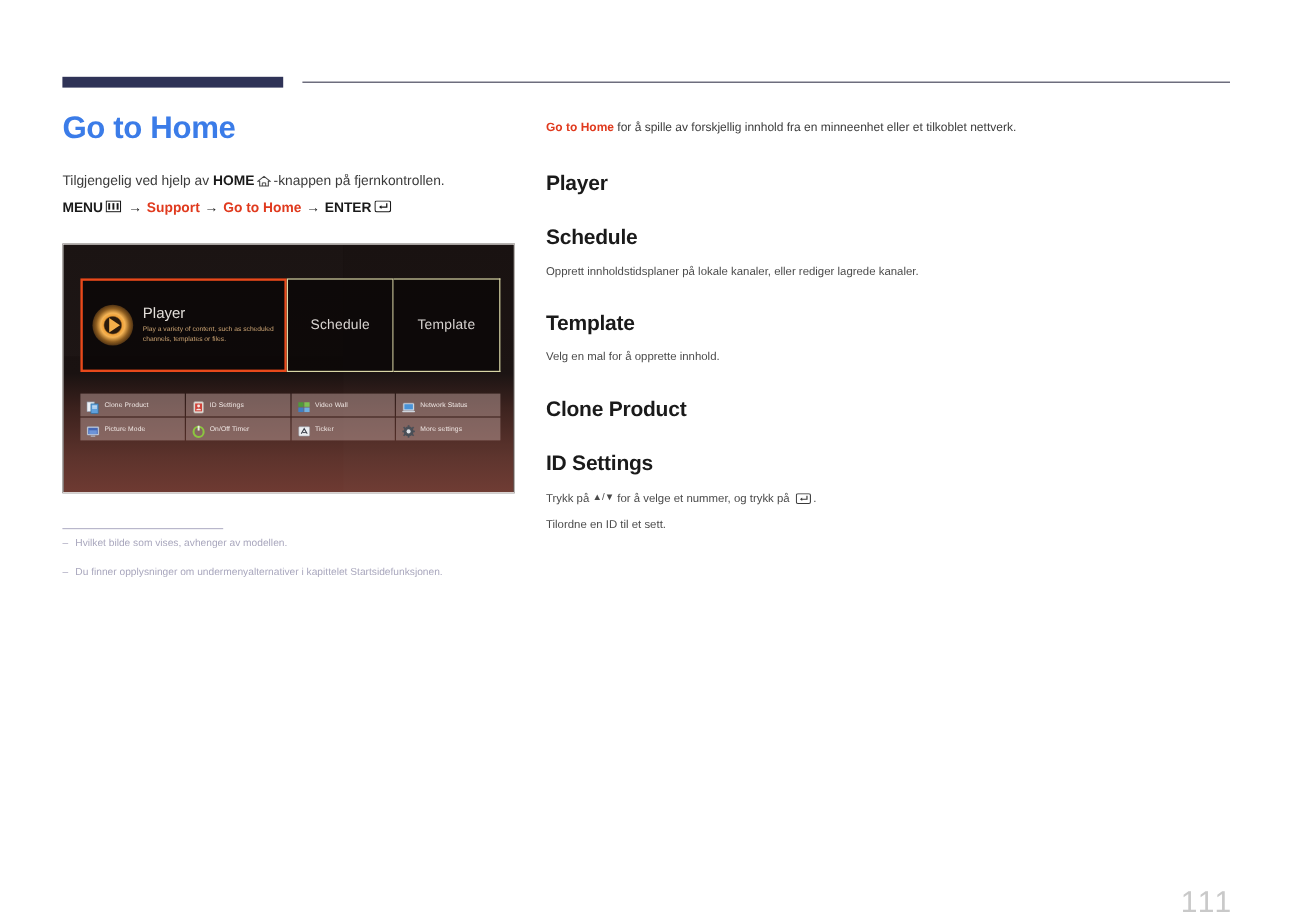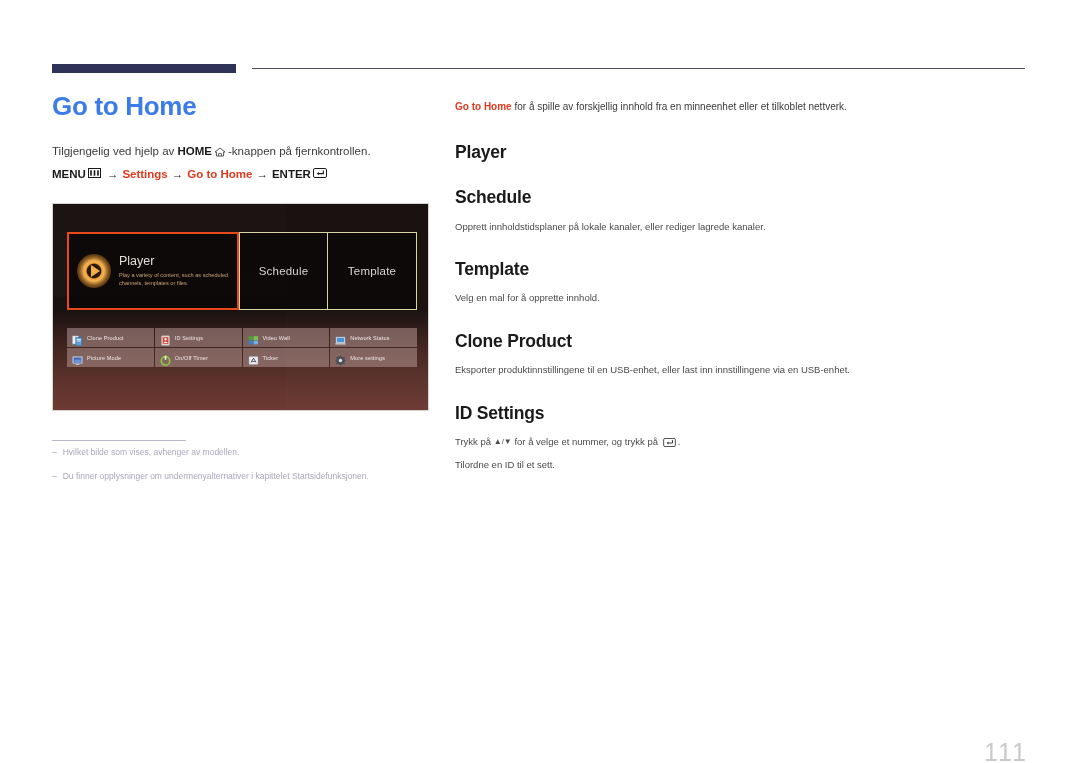--- a/index.html
+++ b/index.html
@@ -298,21 +298,21 @@
 
   <div class="menu-path">
     <span>MENU</span>
     <span class="ico"><svg width="13" height="10" viewBox="0 0 13 10">
           <rect x="0.5" y="0.5" width="12" height="9" fill="none" stroke="#1a1a1a" stroke-width="1"></rect>
           <rect x="2.2" y="2.3" width="1.6" height="5.4" fill="#1a1a1a"></rect>
           <rect x="5.7" y="2.3" width="1.6" height="5.4" fill="#1a1a1a"></rect>
           <rect x="9.2" y="2.3" width="1.6" height="5.4" fill="#1a1a1a"></rect>
         </svg></span>
     <span class="arrow">→</span>
-    <span class="red">Settings</span>
+    <span class="red">Support</span>
     <span class="arrow">→</span>
     <span class="red">Go to Home</span>
     <span class="arrow">→</span>
     <span>ENTER</span>
     <span class="ico"><svg width="14" height="10" viewBox="0 0 14 10">
           <rect x="0.5" y="0.5" width="13" height="9" rx="1.4" fill="none" stroke="#1a1a1a" stroke-width="1"></rect>
           <path d="M10.3 2.4 L10.3 5.6 L4.6 5.6" fill="none" stroke="#1a1a1a" stroke-width="1.1"></path>
           <path d="M5.9 4 L3.9 5.6 L5.9 7.2 Z" fill="#1a1a1a"></path>
         </svg></span>
   </div>
@@ -462,21 +462,20 @@
     <p class="sect-p">Opprett innholdstidsplaner på lokale kanaler, eller rediger lagrede kanaler.</p>
   </div>
 
   <div class="sect-block">
     <h2 class="sect-h">Template</h2>
     <p class="sect-p">Velg en mal for å opprette innhold.</p>
   </div>
 
   <div class="sect-block">
     <h2 class="sect-h">Clone Product</h2>
-    <p class="sect-p">Eksporter produktinnstillingene til en USB-enhet, eller last inn innstillingene via en USB-enhet.</p>
   </div>
 
   <div class="sect-block">
     <h2 class="sect-h">ID Settings</h2>
     <p class="sect-p">
       <span>Trykk på </span><span class="arrow-glyph">▲/▼</span><span> for å velge et nummer, og trykk på </span><span class="ico"><svg width="13" height="9" viewBox="0 0 14 10">
             <rect x="0.5" y="0.5" width="13" height="9" rx="1.4" fill="none" stroke="#3a3a3a" stroke-width="1"></rect>
             <path d="M10.3 2.4 L10.3 5.6 L4.6 5.6" fill="none" stroke="#3a3a3a" stroke-width="1.1"></path>
             <path d="M5.9 4 L3.9 5.6 L5.9 7.2 Z" fill="#3a3a3a"></path>
           </svg></span><span>.</span>

